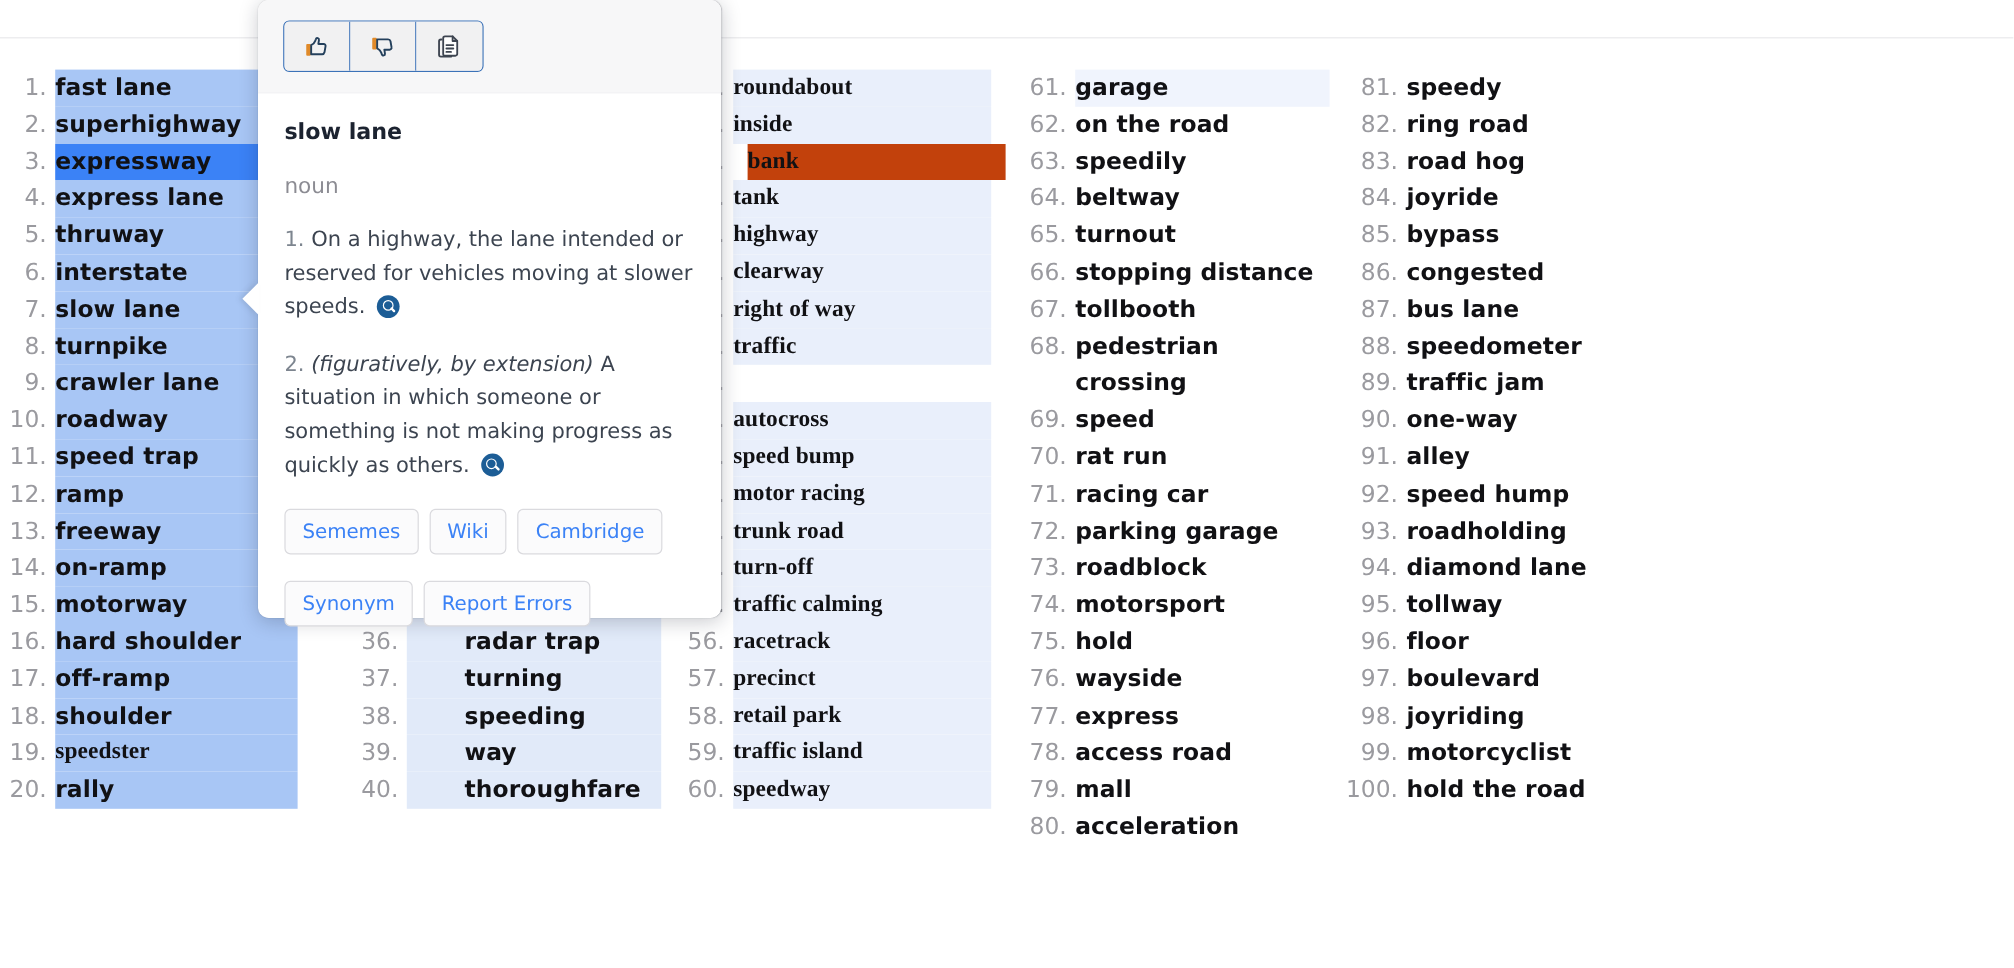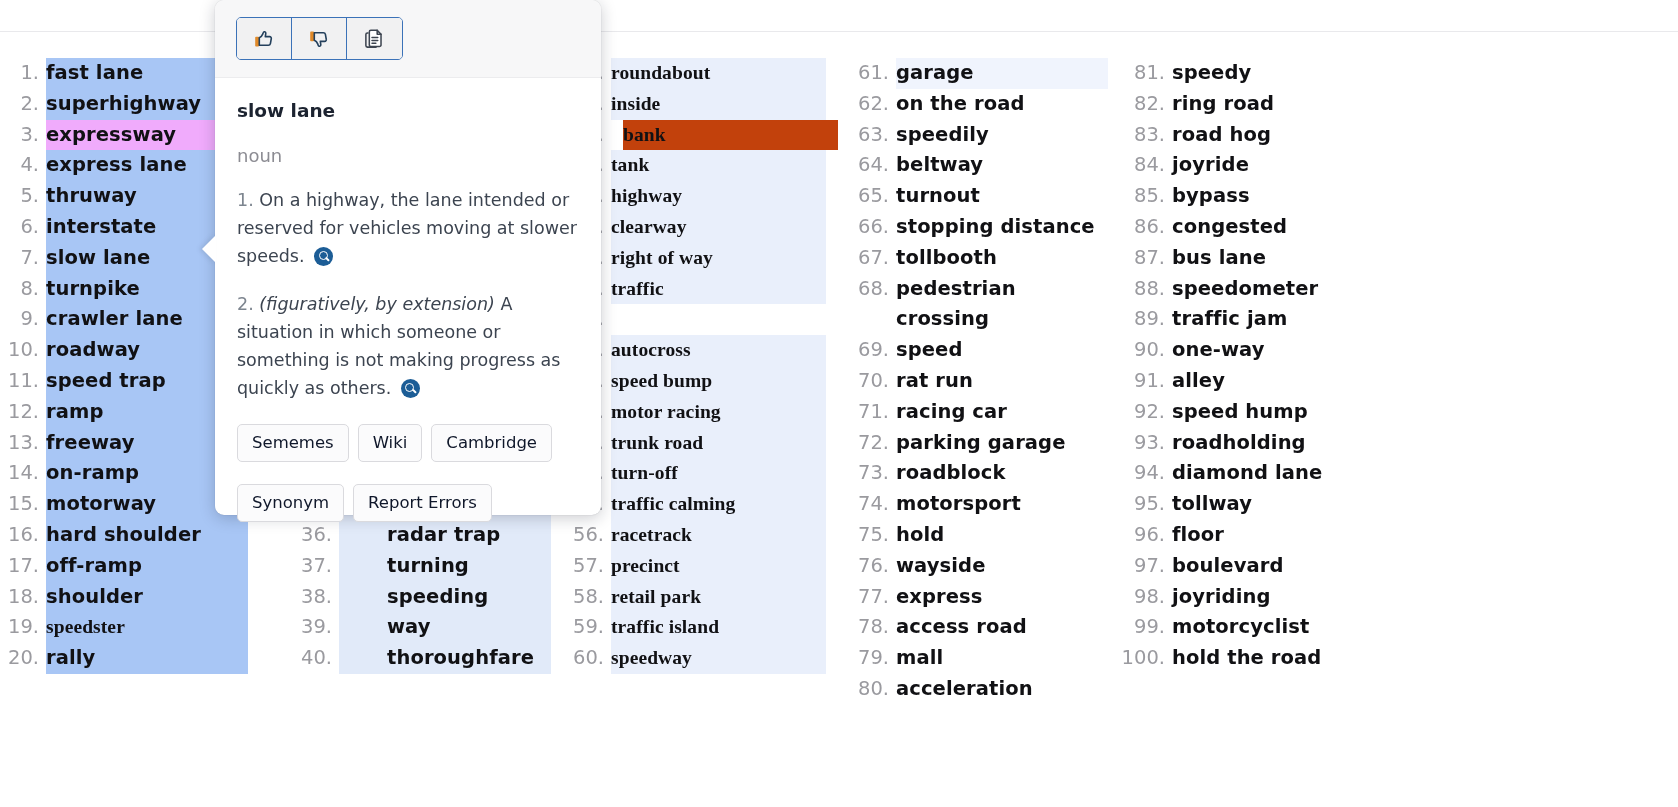--- a/index.html
+++ b/index.html
@@ -150,21 +150,21 @@
     width: 4.5px; height: 1.8px; background:#fff;
     transform: rotate(45deg); border-radius: 1px;
   }
   .chiprow { display:flex; gap:9px; margin-top: 22px; flex-wrap: wrap; }
   .chip {
     border: 1px solid #dadade;
     background: #fbfbfc;
     border-radius: 5px;
     padding: 9px 14px;
     font-size: 16.5px;
-    color: #0f172a;
+    color: #3b82f6;
     cursor: pointer;
     line-height: 1.1;
   }
   svg { display:block; }
 </style>
 </head>
 <body>
 
 <div id="root">
 
@@ -175,21 +175,21 @@
         <div class="item">
           <span class="num">1.</span>
           <span class="word rowband hl" style="background: rgb(168, 198, 245);">fast lane</span>
         </div>
         <div class="item">
           <span class="num">2.</span>
           <span class="word rowband hl" style="background: rgb(168, 198, 245);">superhighway</span>
         </div>
         <div class="item">
           <span class="num">3.</span>
-          <span class="word rowband hl" style="background: #f0abfc;">expressway</span>
+          <span class="word rowband hl" style="background: #3b82f6;">expressway</span>
         </div>
         <div class="item">
           <span class="num">4.</span>
           <span class="word rowband hl" style="background: rgb(168, 198, 245);">express lane</span>
         </div>
         <div class="item">
           <span class="num">5.</span>
           <span class="word rowband hl" style="background: rgb(168, 198, 245);">thruway</span>
         </div>
         <div class="item">

